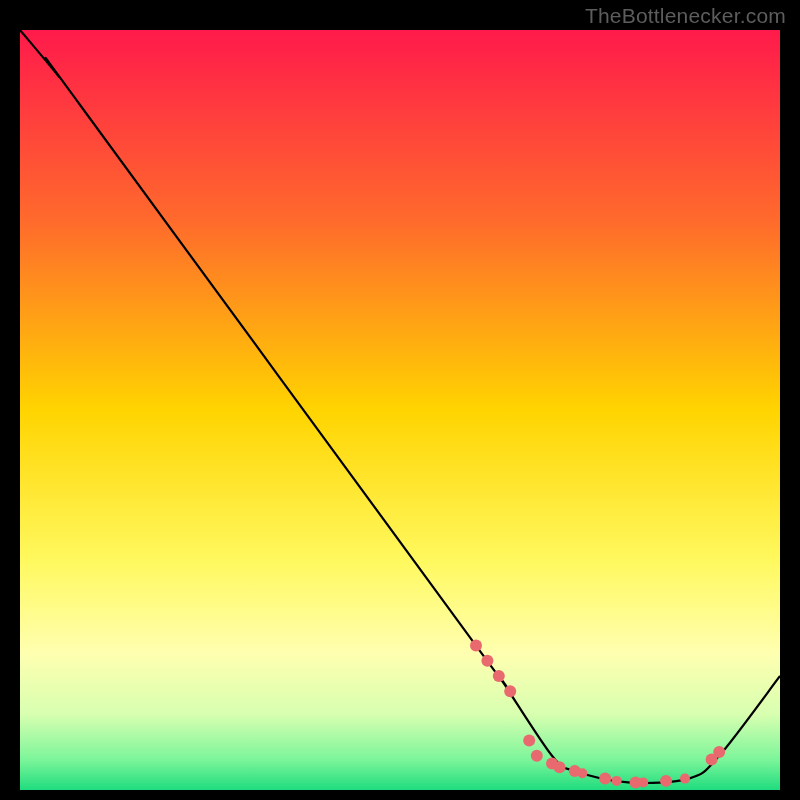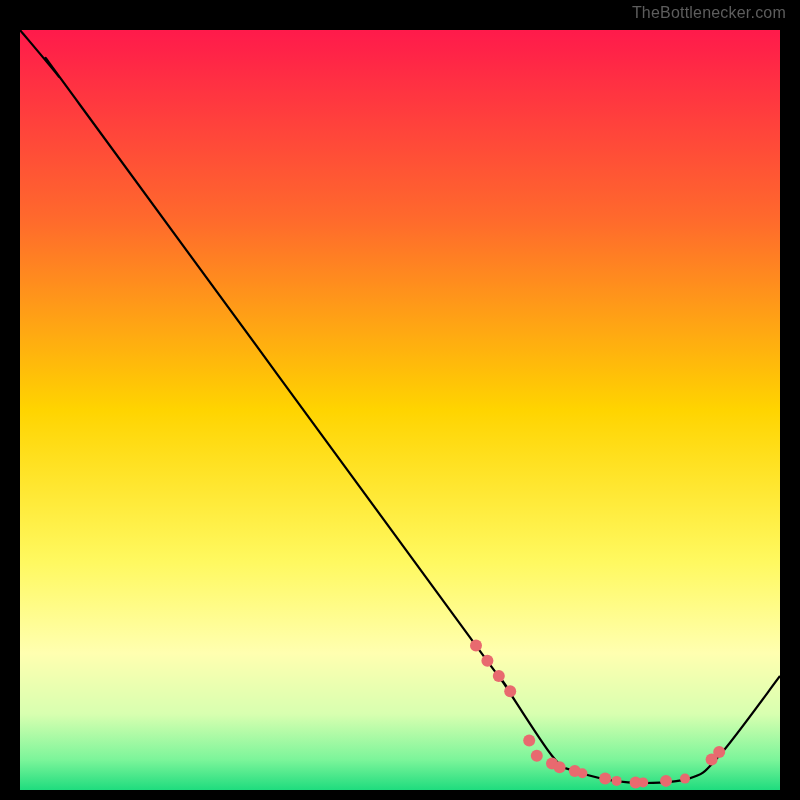--- a/index.html
+++ b/index.html
@@ -15,21 +15,21 @@
     position: relative;
     width: 800px;
     height: 800px;
     background: #000;
   }
   .attribution {
     position: absolute;
     top: 4px;
     right: 14px;
     color: #5d5d5d;
-    font-size: 16px;
+    font-size: 21px;
     letter-spacing: 0.2px;
     font-weight: 400;
   }
   .plot {
     position: absolute;
     left: 20px;
     top: 30px;
     width: 760px;
     height: 760px;
   }

